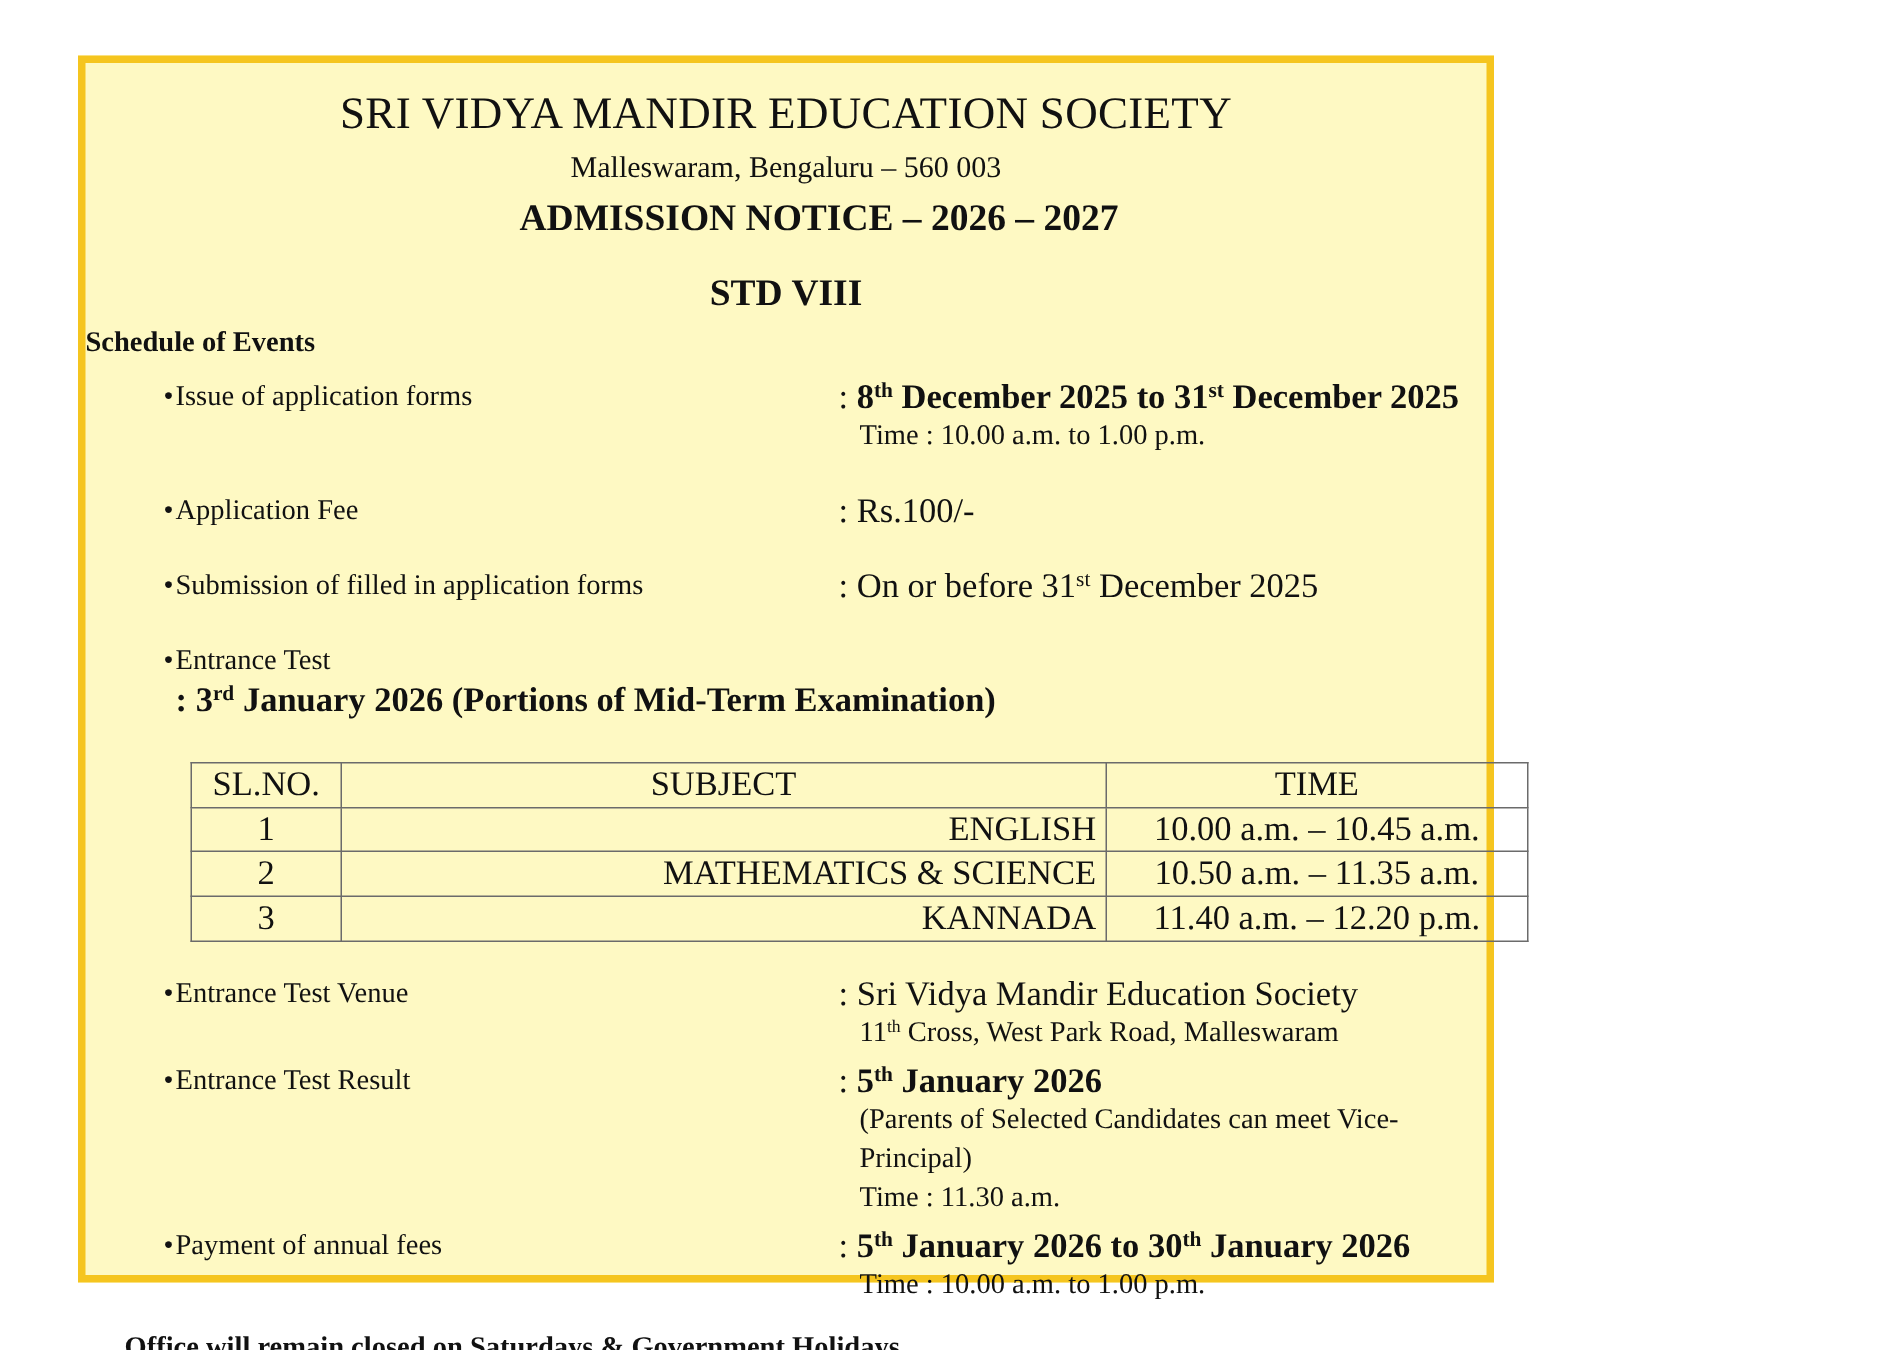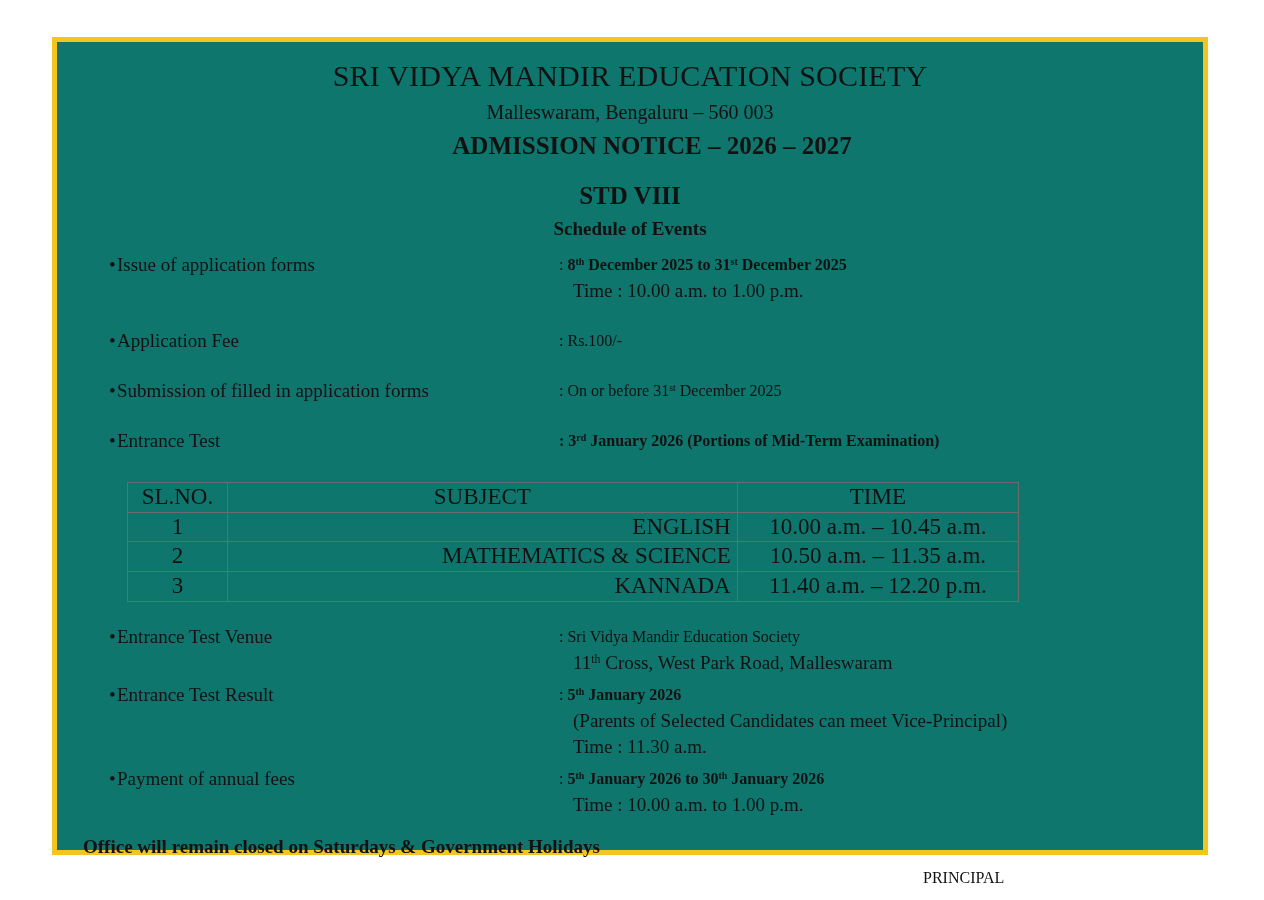--- a/index.html
+++ b/index.html
@@ -13,25 +13,25 @@
     height: 900px;
     font-family: "Liberation Serif", "DejaVu Serif", serif;
     color: #111111;
     -webkit-font-smoothing: antialiased;
   }
 
   #notice-frame {
     position: absolute;
     left: 52px;
     top: 37px;
-    width: 1156px;
+    width: 944px;
     height: 818px;
     border: 5px solid #f5c51f;
     box-sizing: border-box;
-    background: #0f766e;
+    background: #fef9c3;
   }
 
   .inner {
     position: relative;
     width: 100%;
     height: 100%;
   }
 
   
   .society-name {
@@ -58,21 +58,20 @@
     padding-left: 44px;
   }
   .std-title {
     text-align: center;
     font-size: 25px;
     font-weight: bold;
     margin-top: 22px;
     line-height: 1.1;
   }
   .schedule-title {
-    text-align: center;
     font-size: 19px;
     font-weight: bold;
     margin-top: 10px;
     line-height: 1.1;
   }
 
   
   .schedule {
     margin-top: 12px;
   }
@@ -90,21 +89,21 @@
   }
   .label {
     display: inline-block;
     width: 442px;
     font-size: 19px;
     line-height: 26px;
     vertical-align: top;
   }
   .value {
     display: inline-block;
-    font-size: 16px;
+    font-size: 23px;
     line-height: 26px;
     vertical-align: top;
   }
   .subline {
     margin-left: 516px;
     font-size: 19px;
     line-height: 26px;
   }
   sup {
     font-size: 0.62em;

